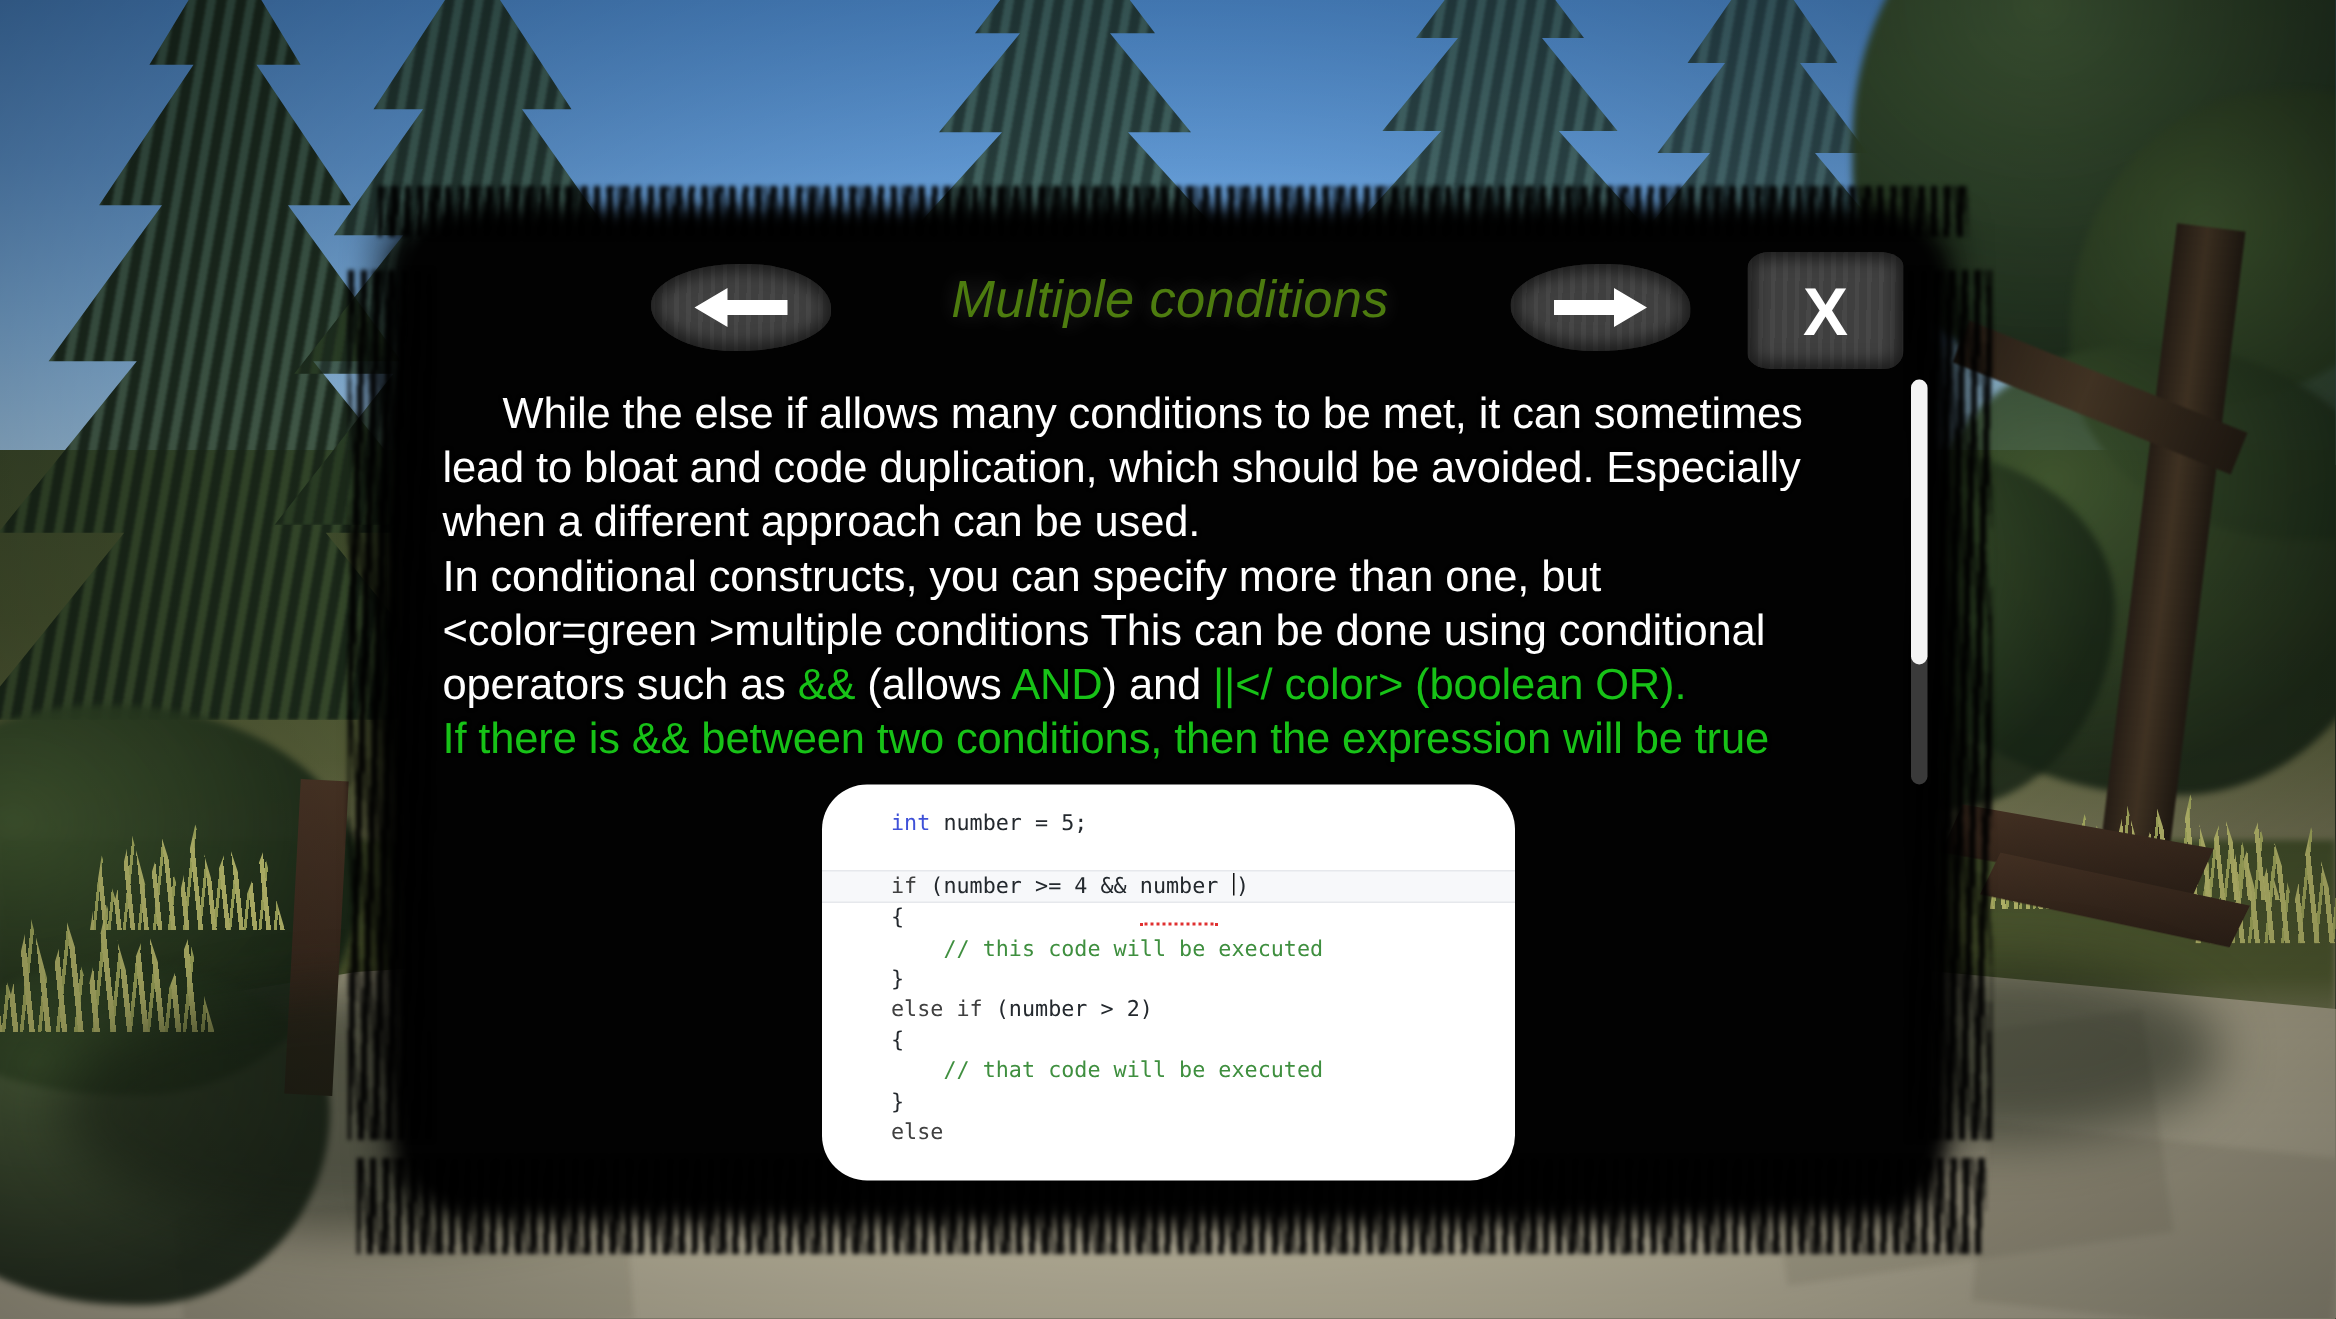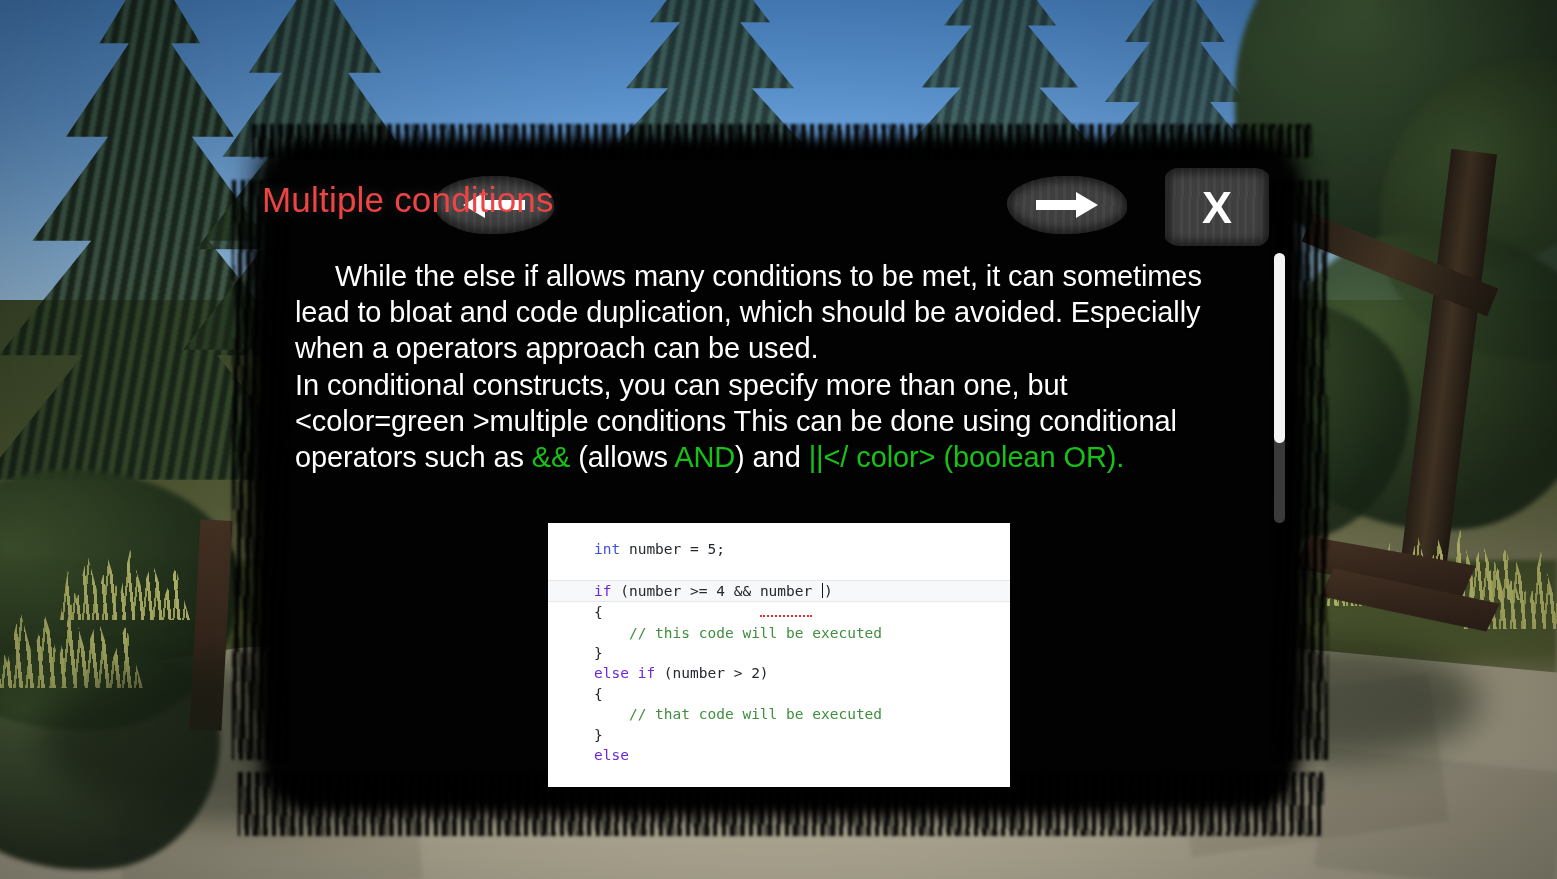--- a/index.html
+++ b/index.html
@@ -130,23 +130,24 @@
     left:903px; top:6px; width:104px; height:78px;
     border-radius:14% 16% 12% 15% / 14% 12% 16% 13%;
   }
   .arrow-svg{ width:66px; height:32px; display:block; }
   .x-glyph{
     color:#fff; font-size:45px; font-weight:bold; line-height:1;
     font-family:"Liberation Sans", sans-serif;
   }
   .title{
     position:absolute; left:0; top:18px; width:100%;
-    text-align:left; color:#ef4444;
+    text-align:center; color:#4d7c0f;
     font-size:35px; font-weight:400; letter-spacing:.2px;
     text-shadow:0 0 14px rgba(255,255,255,.18);
+    font-style:italic;
   }
 
   
   .bodytext{
     position:absolute; left:33px; top:118px; width:940px;
     color:#fff; font-size:29px; line-height:36.2px;
     font-weight:400; letter-spacing:-.1px;
     text-shadow:0 0 3px rgba(0,0,0,.9);
   }
   .bodytext p{ margin:0; }
@@ -163,31 +164,32 @@
     background:#f4f4f4; border-radius:6px;
   }
 
   
   .codeblock{
     position:absolute; left:286px; top:383px; width:462px; height:264px;
     background:#fff; overflow:hidden;
     font-family:"DejaVu Sans Mono","Liberation Mono", monospace;
     font-size:14.5px; line-height:20.4px;
     color:#24292e;
+    border-radius:30px;
   }
   .code-inner{ padding:16px 0 0 46px; white-space:pre; }
   .cl{ position:relative; height:20.4px; }
   .cl.blank{ height:20.4px; }
   .cl.hl{
     background:#f7f8fa;
     border-top:1px solid #e6e8ec; border-bottom:1px solid #e6e8ec;
     margin-left:-46px; padding-left:46px; height:22.4px;
   }
   .k-type{ color:#3f51d8; }
-  .k-word{ color:#6d28d9; }
+  .k-word{ color:#404040; }
   .k-cmt{ color:#3f8f3f;margin-top:12px; }
   .k-txt{ color:#24292e; }
   .squig{
     border-bottom:2px dotted #e03030;
     padding-bottom:16px;
   }
   .caret{
     display:inline-block; width:1px; height:15px;
     background:#111; vertical-align:-2px; margin:0 1px;
   }
@@ -263,22 +265,23 @@
           <path d="M64 16 L42 3 L42 11 L2 11 L2 21 L42 21 L42 29 Z" fill="#ffffff"></path>
         </svg>
       </div>
 
       <div class="navbtn close">
         <span class="x-glyph">X</span>
       </div>
     </div>
 
     <div class="bodytext">
-      <p><span class="indent"></span><span>While the else if allows many conditions to be met, it can sometimes lead to bloat and code duplication, which should be avoided. Especially when a operators approach can be used.</span></p>
+      <p><span class="indent"></span><span>While the else if allows many conditions to be met, it can sometimes lead to bloat and code duplication, which should be avoided. Especially when a different approach can be used.</span></p>
       <p><span> In conditional constructs, you can specify more than one, but &lt;color=green &gt;multiple conditions This can be done using conditional operators such as </span><span class="gr">&amp;&amp;</span><span> (allows </span><span class="gr">AND</span><span>) and </span><span class="gr">||&lt;/ color&gt; (boolean OR).</span></p>
+      <p class="gr"> If there is &amp;&amp; between two conditions, then the expression will be true</p>
     </div>
 
     <div class="scrollbar">
       <div class="scroll-thumb"></div>
     </div>
 
     <div class="codeblock">
       <div class="code-inner" id="code-inner"><div class="cl"><span class="k-type">int</span><span class="k-txt"> number = 5;</span></div><div class="cl blank"></div><div class="cl hl"><span class="k-word">if</span><span class="k-txt"> (number &gt;= 4 &amp;&amp; </span><span class="k-txt squig">number</span><span class="k-txt"> </span><span class="caret"></span><span class="k-txt">)</span></div><div class="cl"><span class="k-txt">{</span></div><div class="cl"><span class="k-cmt">    // this code will be executed</span></div><div class="cl"><span class="k-txt">}</span></div><div class="cl"><span class="k-word">else if</span><span class="k-txt"> (number &gt; 2)</span></div><div class="cl"><span class="k-txt">{</span></div><div class="cl"><span class="k-cmt">    // that code will be executed</span></div><div class="cl"><span class="k-txt">}</span></div><div class="cl"><span class="k-word">else</span></div></div>
     </div>
 

